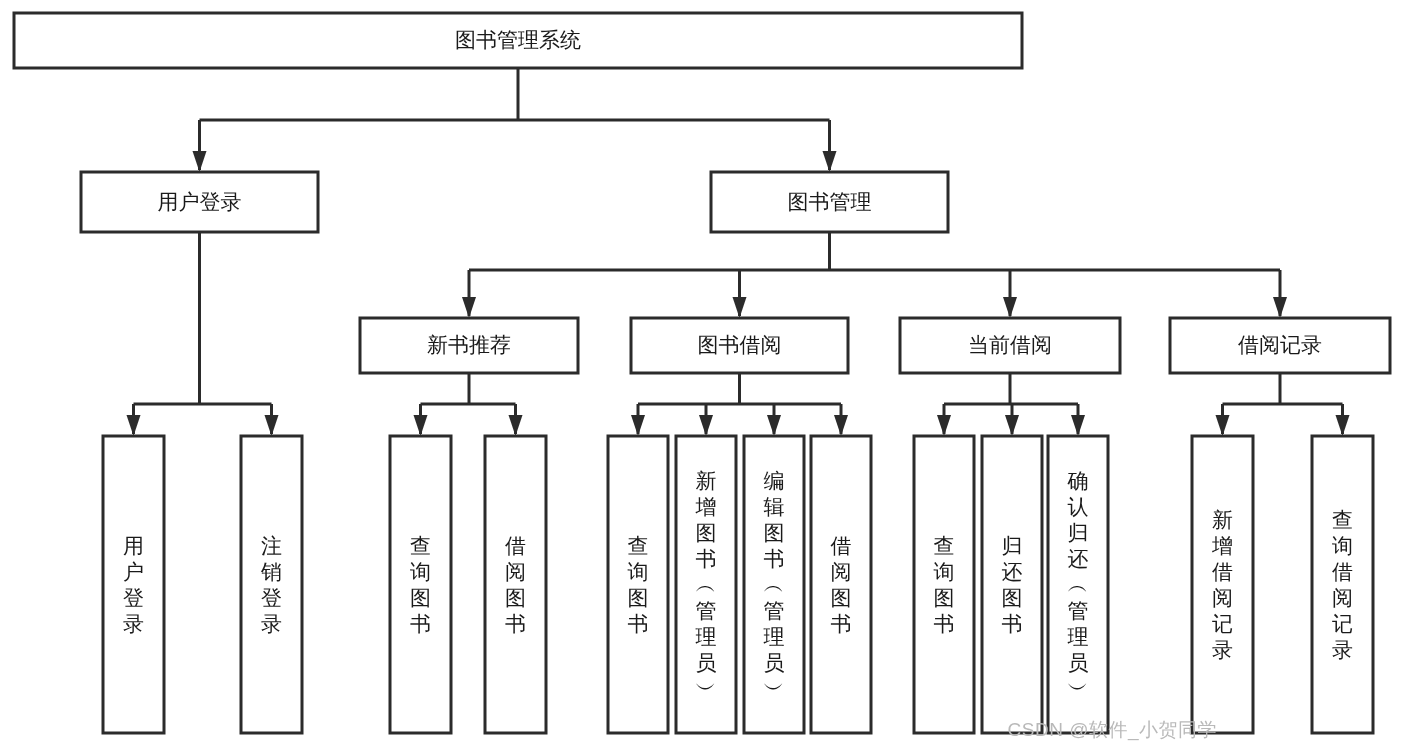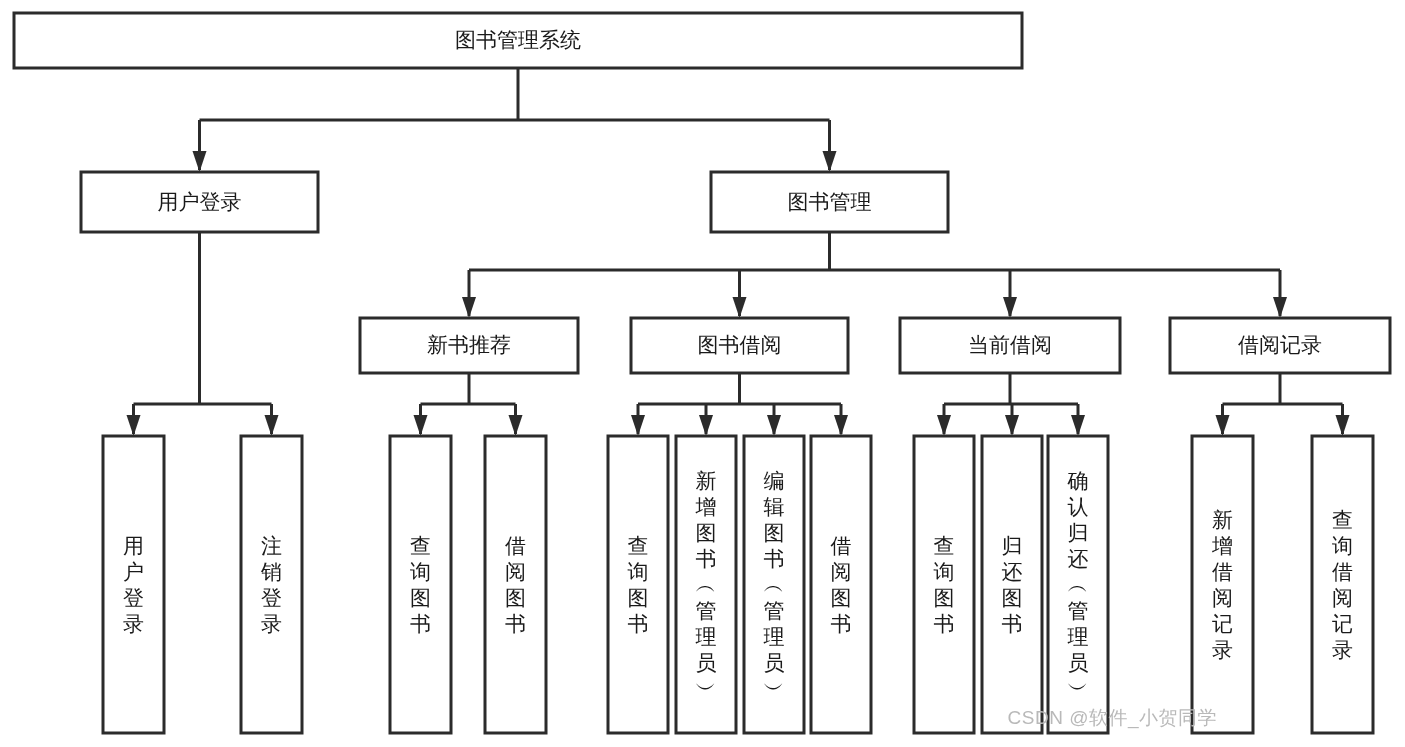--- a/index.html
+++ b/index.html
@@ -51,21 +51,21 @@
   }
   .node-label-v {
     font-family: "Liberation Sans", "DejaVu Sans", sans-serif;
     font-size: 21px;
     fill: #1a1a1a;
     text-anchor: middle;
   }
   .watermark-text {
     position: absolute;
     right: 6px;
-    bottom: 16px;
+    bottom: 4px;
     font-family: "Liberation Sans", "DejaVu Sans", sans-serif;
     font-size: 19px;
     color: #b9b9b9;
     letter-spacing: 0.5px;
     white-space: nowrap;
     user-select: none;
   }
 </style>
 </head>
 <body>

